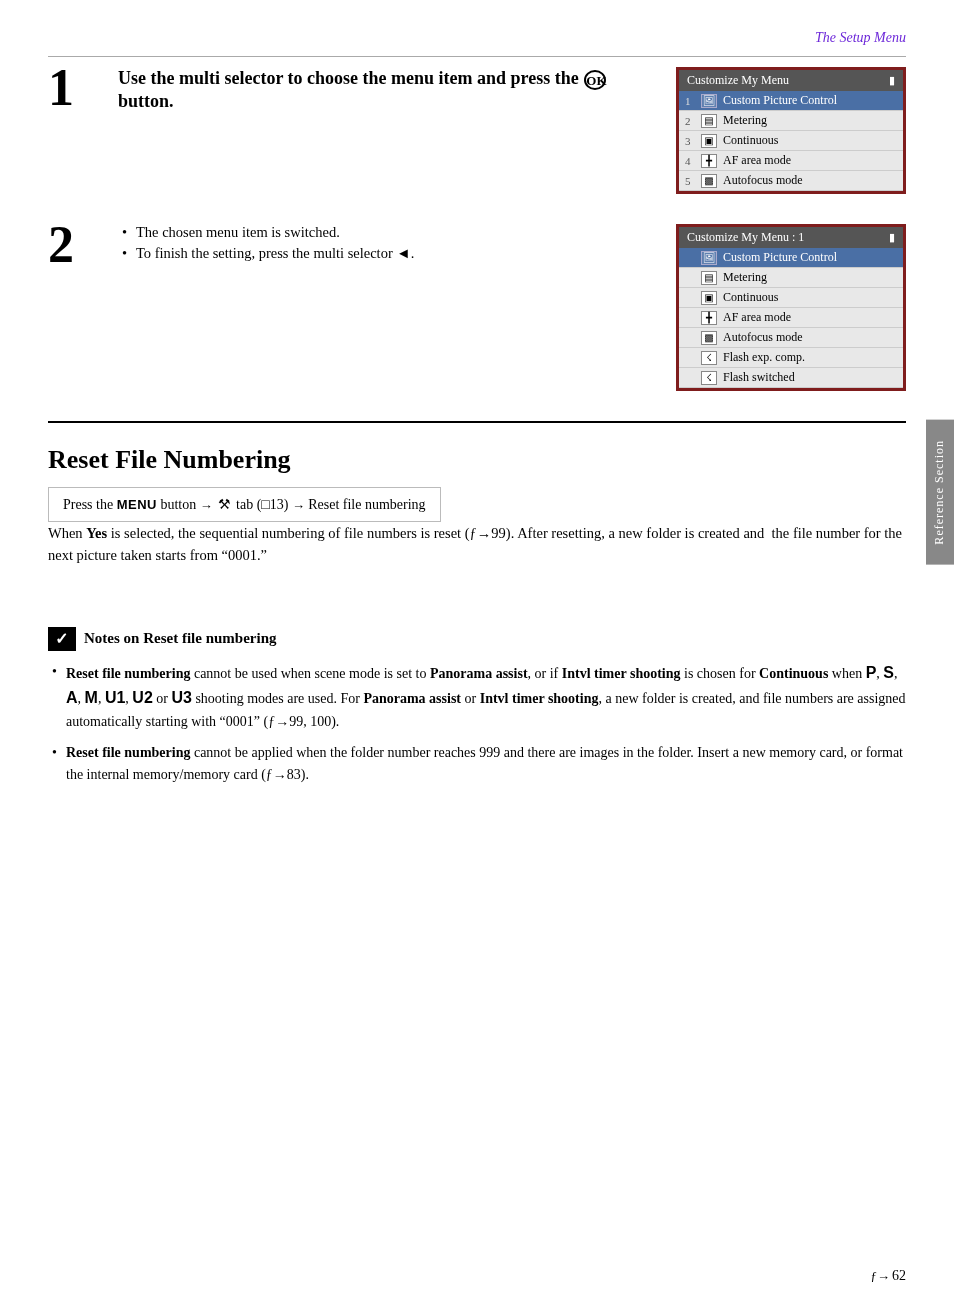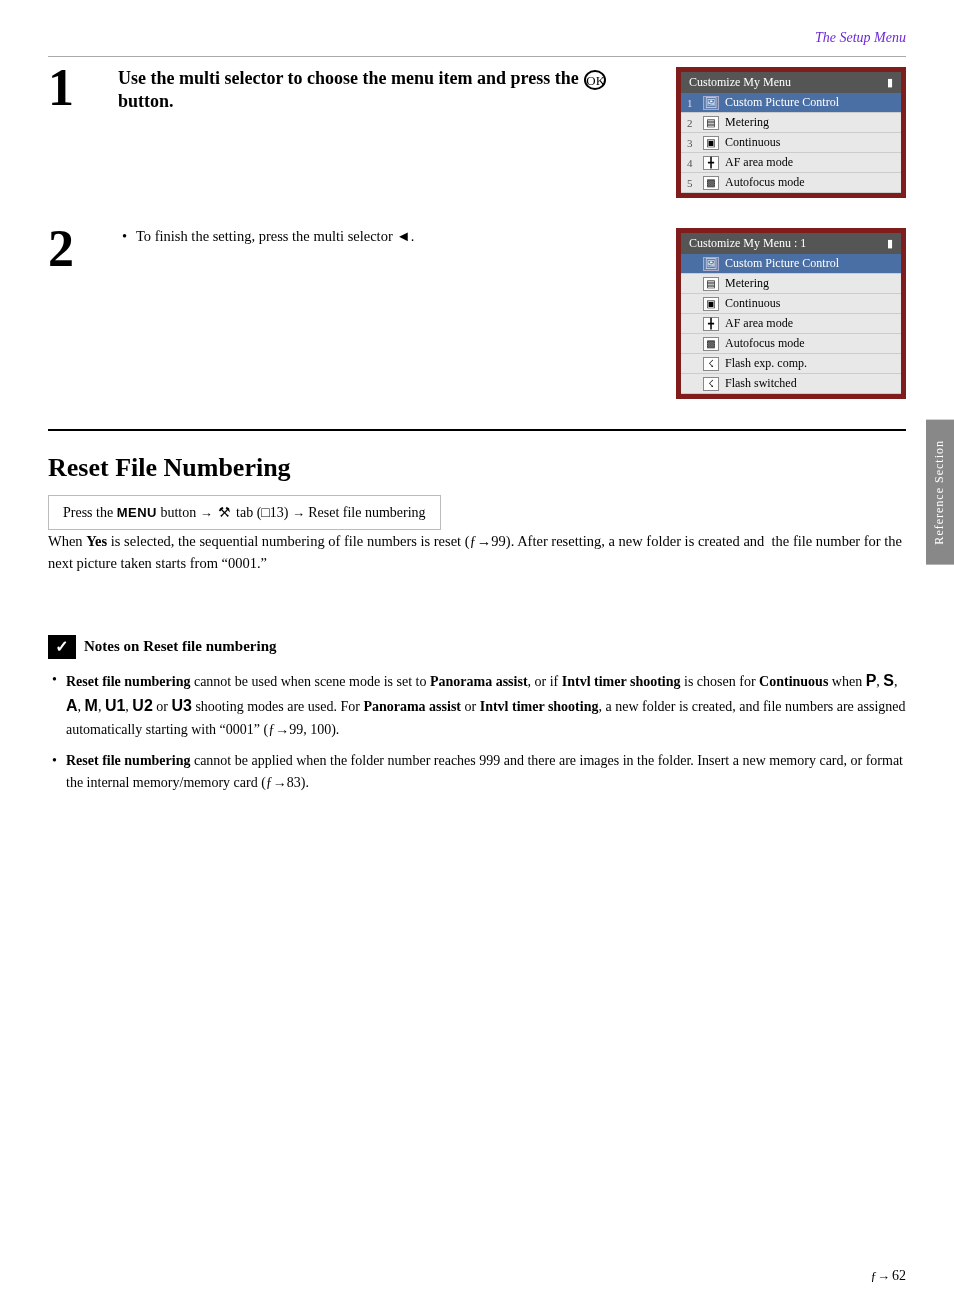--- a/index.html
+++ b/index.html
@@ -60,21 +60,21 @@
       line-height: 1.3;
     }
     .step-heading .ok-btn {
       display: inline-block;
       width: 22px;
       height: 20px;
       border-radius: 50%;
       border: 2px solid #000;
       line-height: 18px;
       font-size: 13px;
-      font-weight: normal;
+      font-weight: bold;
       vertical-align: middle;
       margin: 0 1px;
     }
     .bullet-list {
       list-style: none;
       padding: 0;
       margin: 0;
     }
     .bullet-list li {
       padding-left: 18px;
@@ -86,21 +86,21 @@
       content: '•';
       position: absolute;
       left: 4px;
     }
     .step-screenshot {
       min-width: 230px;
       max-width: 240px;
     }
     
     .camera-menu {
-      border: 5px solid #7f1d1d;
+      border: 3px solid #7f1d1d;
       background: #15803d;
       font-size: 12.5px;
       min-width: 210px;
     }
     .camera-menu-title {
       background: #555;
       color: #fff;
       padding: 3px 8px;
       font-size: 12px;
       display: flex;
@@ -319,20 +319,21 @@
             <span class="item-label">Autofocus mode</span>
           </div>
         </div>
       </div>
     </div>
 
     <div class="step-row">
       <div class="step-number">2</div>
       <div class="step-content">
         <ul class="bullet-list">
+          <li>The chosen menu item is switched.</li>
           <li>To finish the setting, press the multi selector ◄.</li>
         </ul>
       </div>
 
       <div class="step-screenshot">
         <div class="camera-menu">
           <div class="camera-menu-title">
             <span>Customize My Menu : 1</span>
             <span class="menu-icon">▮</span>
           </div>

